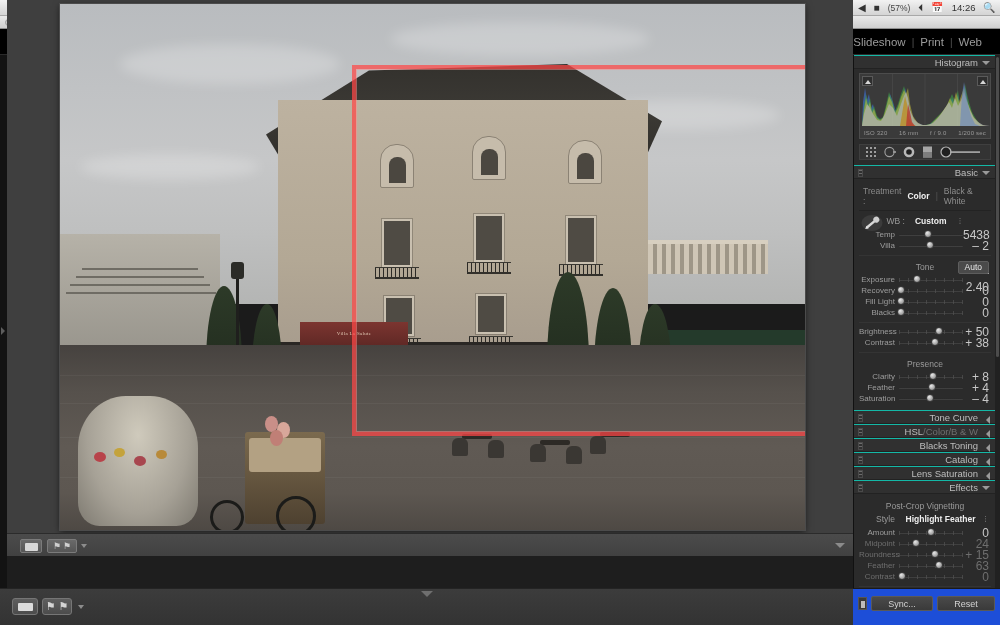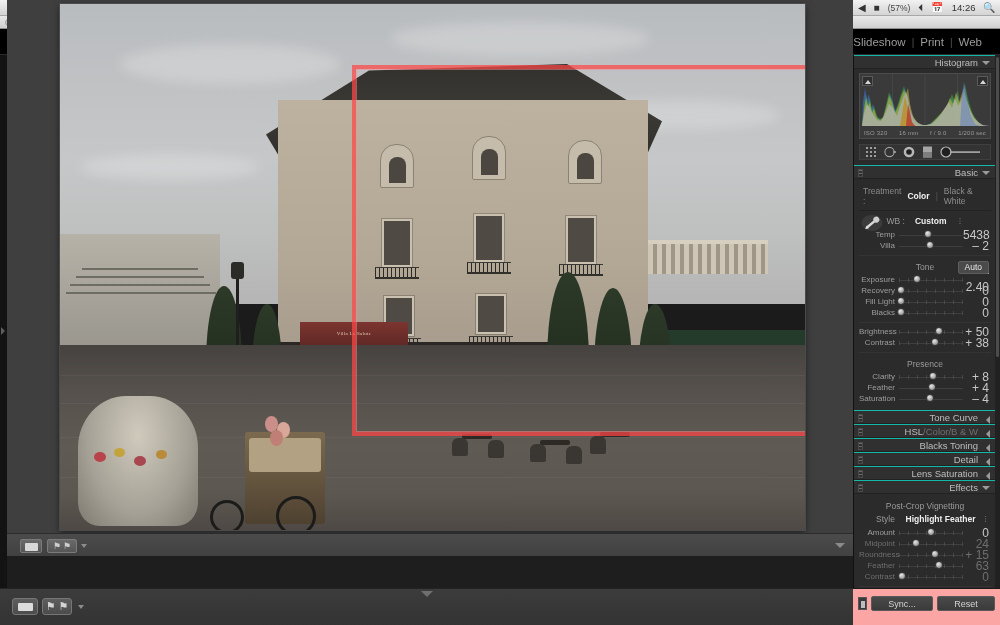--- a/index.html
+++ b/index.html
@@ -191,21 +191,21 @@
   .grad-vib .rail { background:linear-gradient(to right,#8a8a8a,#b8b040 35%,#cf4a4a 70%,#c03cc0); height:3px; top:3.5px; }
   .grad-sat .rail { background:linear-gradient(to right,#8a8a8a,#c2b83c 35%,#d14a4a 70%,#bf3cbf); height:3px; top:3.5px; }
   .divider { height:1px; background:#232323; margin:4px 0 3px 0; border-bottom:1px solid #343434; }
   .stylerow { display:flex; align-items:center; justify-content:flex-end; gap:4px; font-size:8.5px;
     color:#9a9a9a; padding:1px 0 3px 0; }
   .stylerow .sl { width:40px; text-align:right; padding-right:4px; }
   .stylerow .val { color:#efefef; font-weight:bold; flex:1; text-align:center; }
   .stylerow .arrows { color:#9a9a9a; font-size:7px; padding-right:2px; }
 
   
-  #rbottom { position:absolute; left:853px; top:588px; width:147px; height:37px; background:#fca5a5;
+  #rbottom { position:absolute; left:853px; top:588px; width:147px; height:37px; background:#1d4ed8;
     border-top:1px solid #1a1a1a; }
   #syncsw { position:absolute; left:5px; top:8px; width:9px; height:13px; background:#3a3a3a;
     border:1px solid #555; }
   #syncsw i { position:absolute; left:2px; top:3px; width:4px; height:7px; background:#bdbdbd; }
   .bigbtn { position:absolute; top:7px; height:15px; background:linear-gradient(to bottom,#4a4a4a,#3a3a3a);
     border:1px solid #595959; border-radius:2px; color:#d2d2d2; font-size:9px; text-align:center;
     line-height:14px; }
   #btn-sync { left:18px; width:62px; }
   #btn-reset { left:84px; width:58px; }
 
@@ -616,21 +616,21 @@
       <span class="ttl"><span>HSL</span><span class="dim">/</span><span class="dim">Color</span><span class="dim">/</span><span class="dim">B &amp; W</span></span>
       <span class="caret caret-l"></span>
     </div>
     <div class="phead">
       <span class="sw"></span>
       <span class="ttl">Blacks Toning</span>
       <span class="caret caret-l"></span>
     </div>
     <div class="phead">
       <span class="sw"></span>
-      <span class="ttl">Detail</span>
+      <span class="ttl">Catalog</span>
       <span class="caret caret-l"></span>
     </div>
     <div class="phead">
       <span class="sw"></span>
       <span class="ttl">Lens Saturation</span>
       <span class="caret caret-l"></span>
     </div>
 
     <div class="phead">
       <span class="sw"></span>

